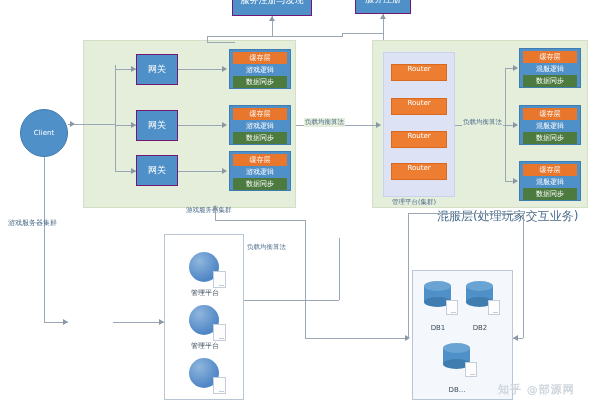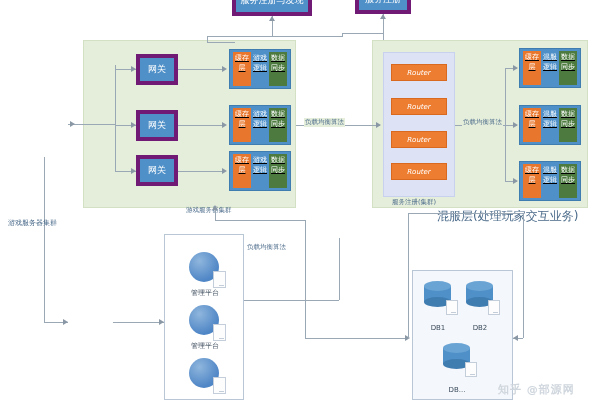--- a/index.html
+++ b/index.html
@@ -10,42 +10,42 @@
   
   .node{position:absolute;box-sizing:border-box;}
 
   
   .panel-green{background:#e5eedb;border:1px solid #d3e0c4;}
   .panel-lav{background:#dde3f5;border:1px solid #c8d2ee;}
   .panel-plain{background:#ffffff;border:1px solid #b9c6d6;}
   .panel-db{background:#f4f7fb;border:1px solid #b9c6d6;}
 
   
-  .bluebox{background:#4f90c8;border:4px solid #701a75;color:#ffffff;
+  .bluebox{background:#4f90c8;border:1px solid #701a75;color:#ffffff;
            display:flex;align-items:center;justify-content:center;
            text-align:center;line-height:1.15;}
 
   
   .circle{background:#4f90c8;border:1px solid #3f7cb0;border-radius:50%;
           color:#fff;display:flex;align-items:center;justify-content:center;}
 
   
   .svcbox{background:#4f90c8;border:1px solid #3f7cb0;
-          display:flex;flex-direction:row;
-          justify-content:space-between;padding:2px 3px;box-sizing:border-box;text-decoration:underline;}
+          display:flex;flex-direction:column;align-items:center;
+          justify-content:space-between;padding:2px 3px;box-sizing:border-box;}
   .svc-cache{background:#e8762c;color:#fff;width:100%;text-align:center;
              box-sizing:border-box;padding:1px 0;}
   .svc-mid{color:#ffffff;width:100%;text-align:center;padding:1px 0;}
   .svc-sync{background:#4c7a3f;color:#fff;width:100%;text-align:center;
             box-sizing:border-box;padding:1px 0;}
 
   
   .router{background:#ed7d31;border:1px solid #d8691e;color:#ffffff;
-          display:flex;align-items:center;justify-content:center;
-          font-style:italic;}
+          display:flex;align-items:flex-start;justify-content:center;
+          }
 
   
   .ln{position:absolute;background:#9aa7b4;}
   .lnh{height:1px;}
   .lnv{width:1px;}
   .arrow{position:absolute;width:0;height:0;border-style:solid;}
   .arr-r{border-width:3px 0 3px 5px;border-color:transparent transparent transparent #8a98a6;}
   .arr-u{border-width:0 3px 5px 3px;border-color:transparent transparent #8a98a6 transparent;}
   .arr-l{border-width:3px 5px 3px 0;border-color:transparent #8a98a6 transparent transparent;}
 
@@ -100,20 +100,23 @@
   <div class="arrow arr-u" style="left:269px;top:16px;"></div>
   <div class="ln lnh" style="left:207px;top:36px;width:135px;"></div>
   <div class="ln lnv" style="left:207px;top:36px;height:6px;"></div>
   <div class="ln lnh" style="left:207px;top:42px;width:28px;"></div>
 
   <div class="ln lnv" style="left:383px;top:14px;height:26px;"></div>
   <div class="arrow arr-u" style="left:380px;top:14px;"></div>
   <div class="ln lnh" style="left:342px;top:33px;width:42px;"></div>
   <div class="ln lnv" style="left:342px;top:33px;height:4px;"></div>
 
+  <div class="node circle" style="left:20px;top:109px;width:48px;height:48px;font-size:7px;">
+    <span>Client</span>
+  </div>
 
   <div class="ln lnh" style="left:68px;top:124px;width:47px;"></div>
   <div class="arrow arr-r" style="left:70px;top:121px;"></div>
   <div class="ln lnv" style="left:115px;top:65px;height:107px;"></div>
 
   <div class="ln lnv" style="left:44px;top:157px;height:165px;"></div>
   <div class="ln lnh" style="left:44px;top:322px;width:24px;"></div>
   <div class="arrow arr-r" style="left:63px;top:319px;"></div>
   <div class="elabel" style="left:8px;top:218px;font-size:7px;">游戏服务器集群</div>
 
@@ -167,21 +170,21 @@
   <div class="node router" style="left:391px;top:98px;width:56px;height:17px;font-size:7px;">
     <span>Router</span>
   </div>
   <div class="node router" style="left:391px;top:131px;width:56px;height:17px;font-size:7px;">
     <span>Router</span>
   </div>
   <div class="node router" style="left:391px;top:163px;width:56px;height:17px;font-size:7px;">
     <span>Router</span>
   </div>
 
-  <div class="caption" style="left:392px;top:198px;font-size:6.5px;">服务注册(集群)</div>
+  <div class="caption" style="left:392px;top:198px;font-size:6.5px;">管理平台(集群)</div>
 
   <div class="ln lnh" style="left:455px;top:125px;width:50px;"></div>
   <div class="elabel" style="left:462px;top:118px;font-size:6.5px;background:#e5eedb;padding:0 1px;">负载均衡算法</div>
   <div class="ln lnv" style="left:505px;top:68px;height:113px;"></div>
   <div class="ln lnh" style="left:505px;top:68px;width:12px;"></div>
   <div class="arrow arr-r" style="left:513px;top:65px;"></div>
   <div class="ln lnh" style="left:505px;top:125px;width:12px;"></div>
   <div class="arrow arr-r" style="left:513px;top:122px;"></div>
   <div class="ln lnh" style="left:505px;top:181px;width:12px;"></div>
   <div class="arrow arr-r" style="left:513px;top:178px;"></div>

